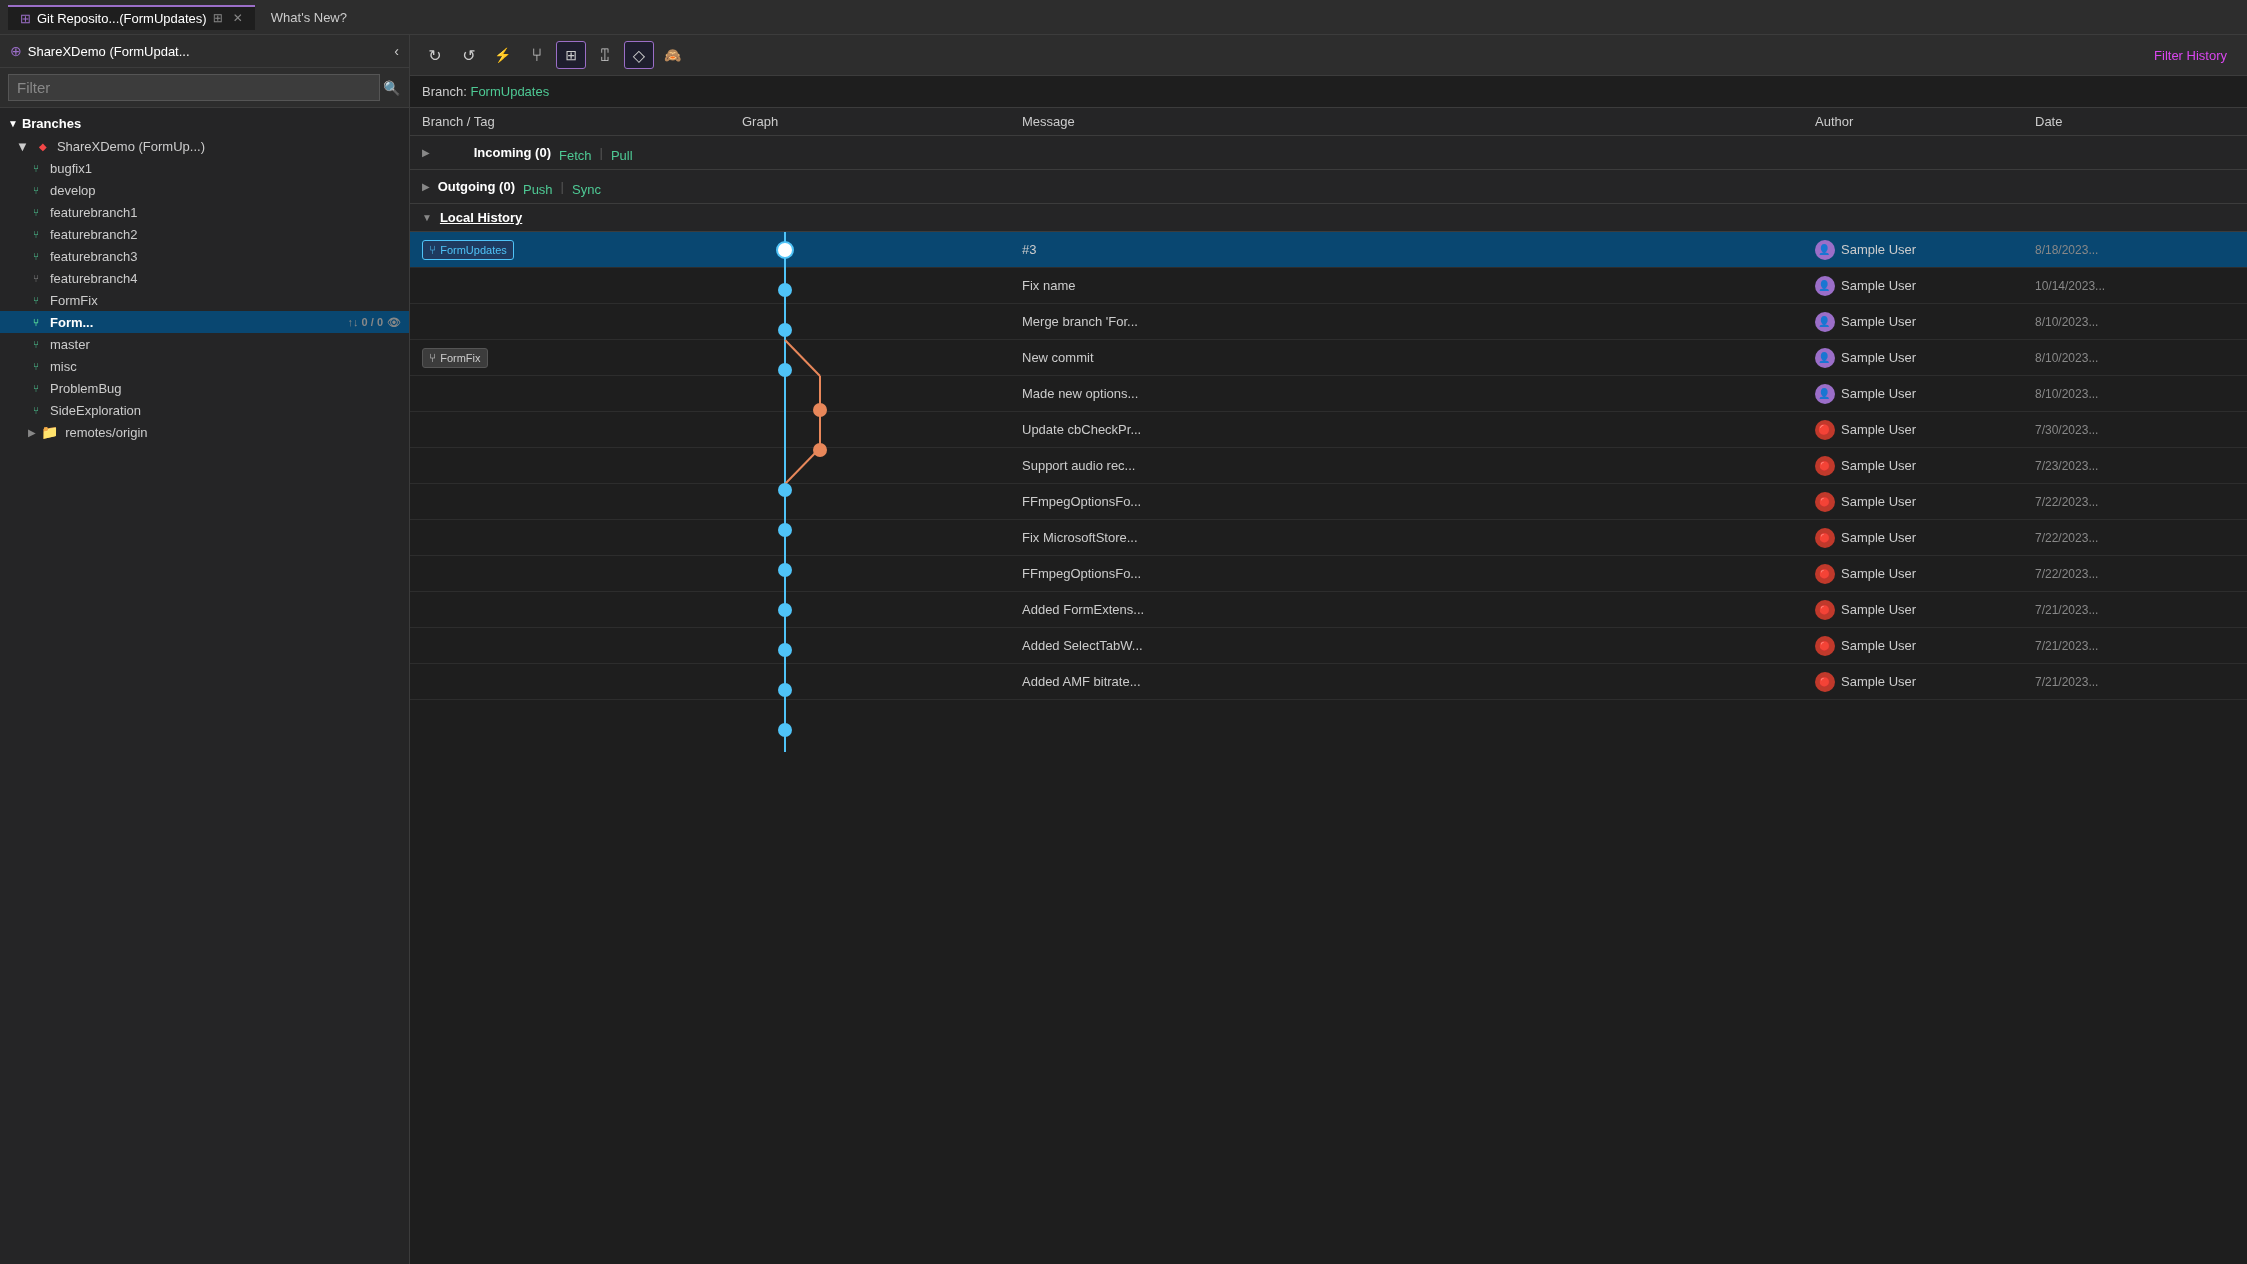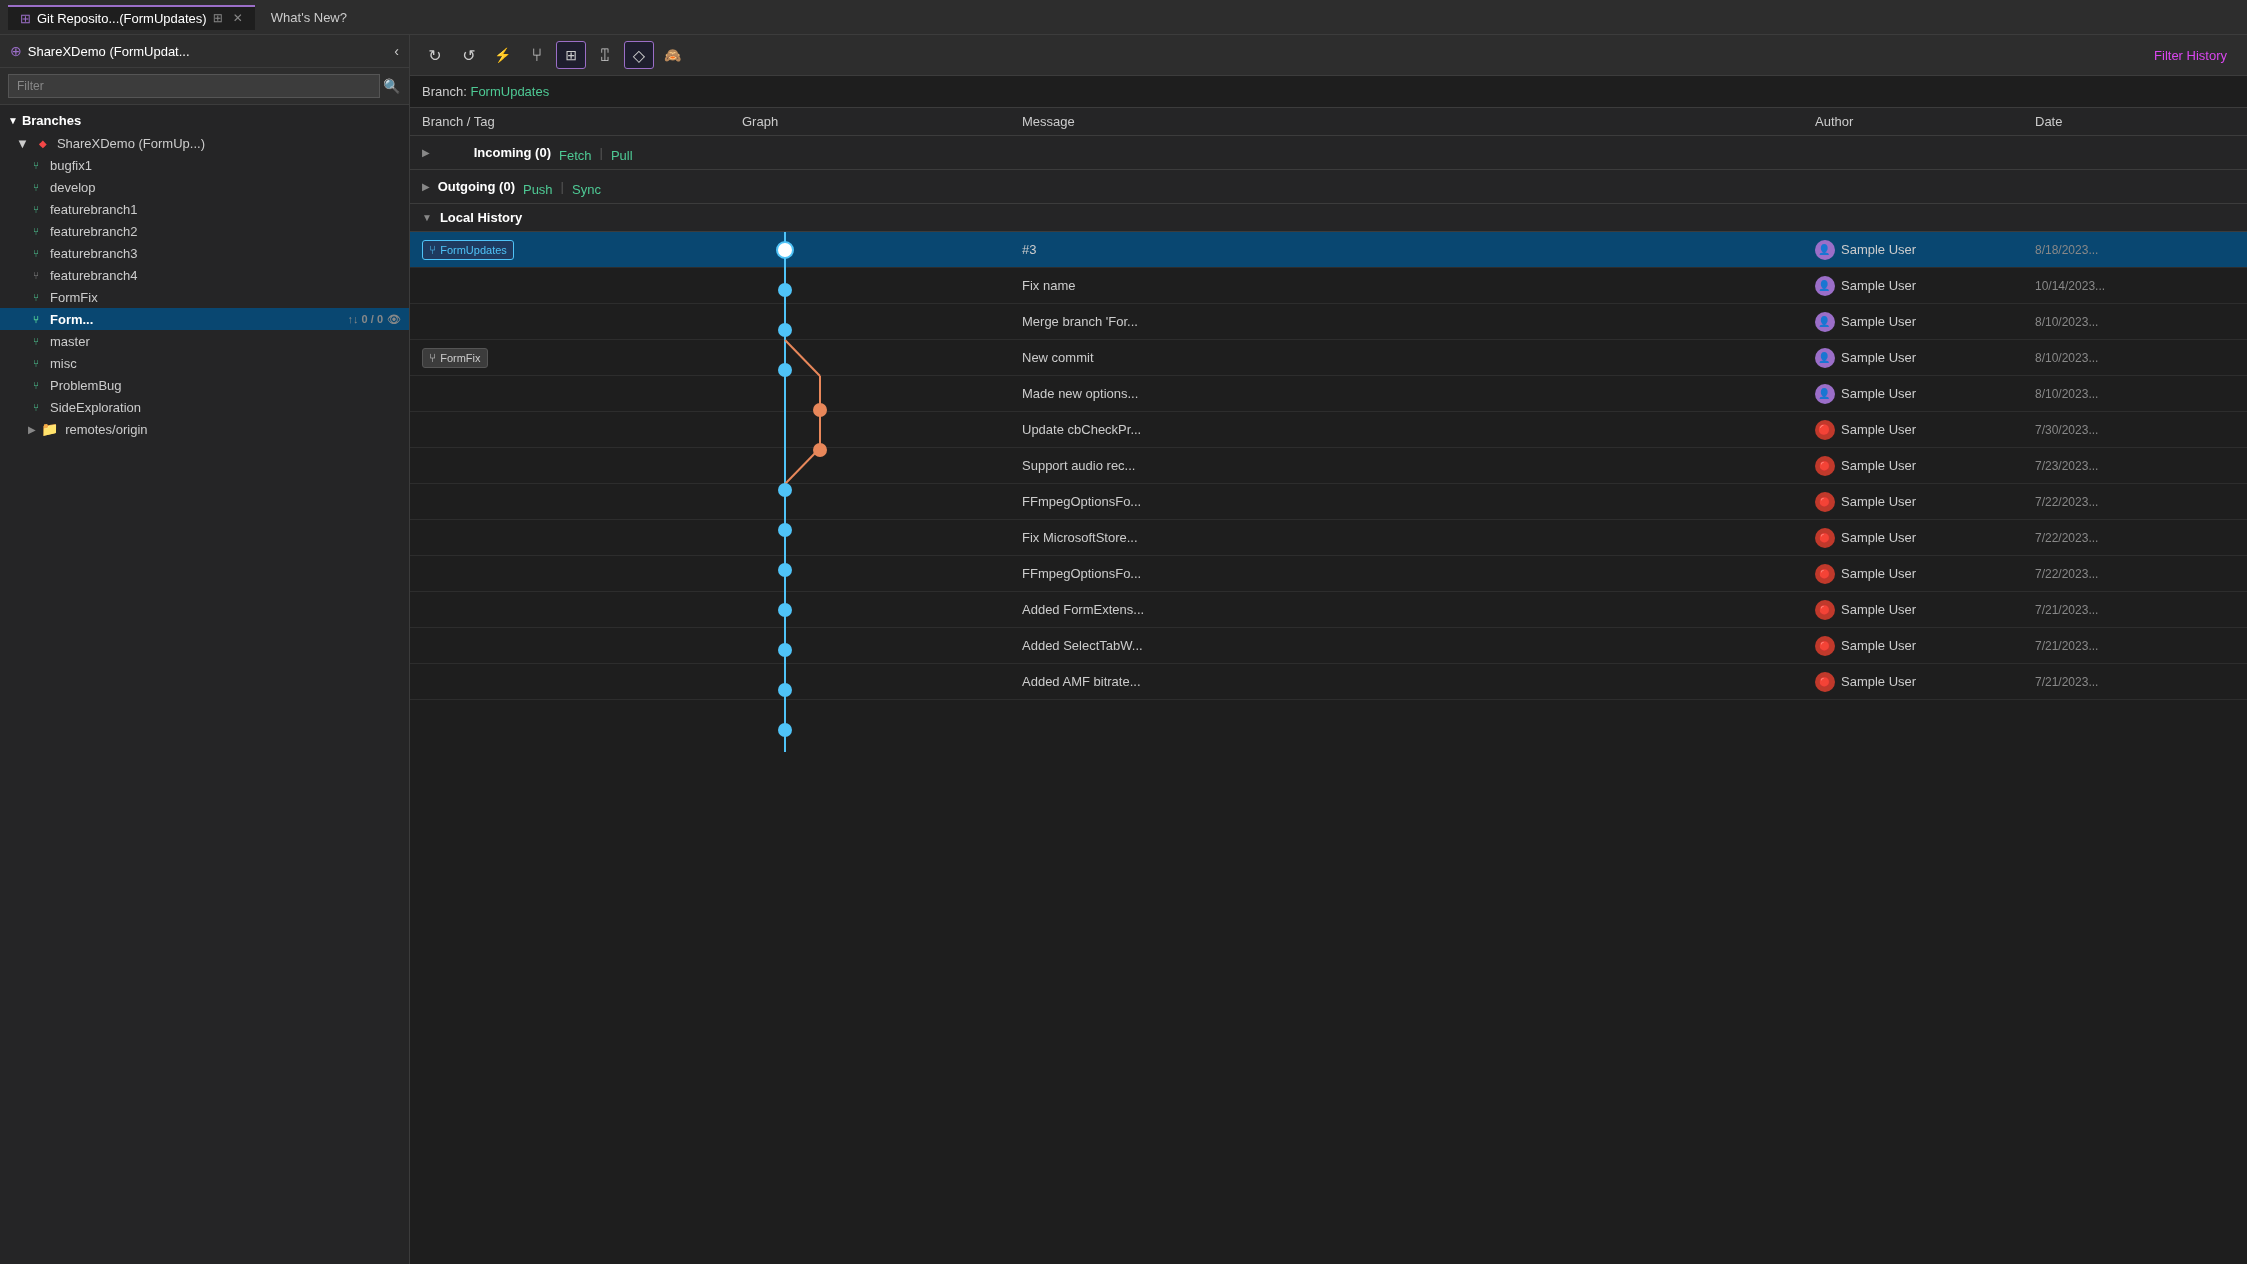--- a/index.html
+++ b/index.html
@@ -95,21 +95,21 @@
       display: flex;
       align-items: center;
       gap: 4px;
     }
     .sidebar-filter input {
       flex: 1;
       background: #3c3c3c;
       border: 1px solid #555;
       color: #ccc;
       padding: 4px 8px;
-      font-size: 12px;
+      font-size: 15px;
       outline: none;
     }
     .sidebar-filter input::placeholder { color: #888; }
     .search-icon-btn {
       background: none;
       border: none;
       color: #ccc;
       cursor: pointer;
       font-size: 14px;
     }
@@ -501,21 +501,21 @@
       <div class="section-row">
         <span class="arrow">▶</span>
         <span class="label" style="font-weight:bold;color:#fff;">Outgoing (0)</span>
         <span class="action-link">Push</span>
         <span class="sep">|</span>
         <span class="action-link">Sync</span>
       </div>
 
       <div class="section-row">
         <span class="arrow">▼</span>
-        <span class="label" style="font-weight:bold;color:#fff;">Local History</span>
+        <span class="label" style="font-weight:bold;color:#fff;text-decoration:underline;">Local History</span>
       </div>
 
       <div style="position:relative;">
 
         <svg style="position:absolute;left:320px;top:0;width:280px;height:520px;pointer-events:none;z-index:5;">
 
           <line x1="55" y1="0" x2="55" y2="520" stroke="#4fc3f7" stroke-width="2"></line>
 
           <line x1="55" y1="108" x2="90" y2="144" stroke="#e8875a" stroke-width="2"></line>
           <line x1="90" y1="144" x2="90" y2="216" stroke="#e8875a" stroke-width="2"></line>

